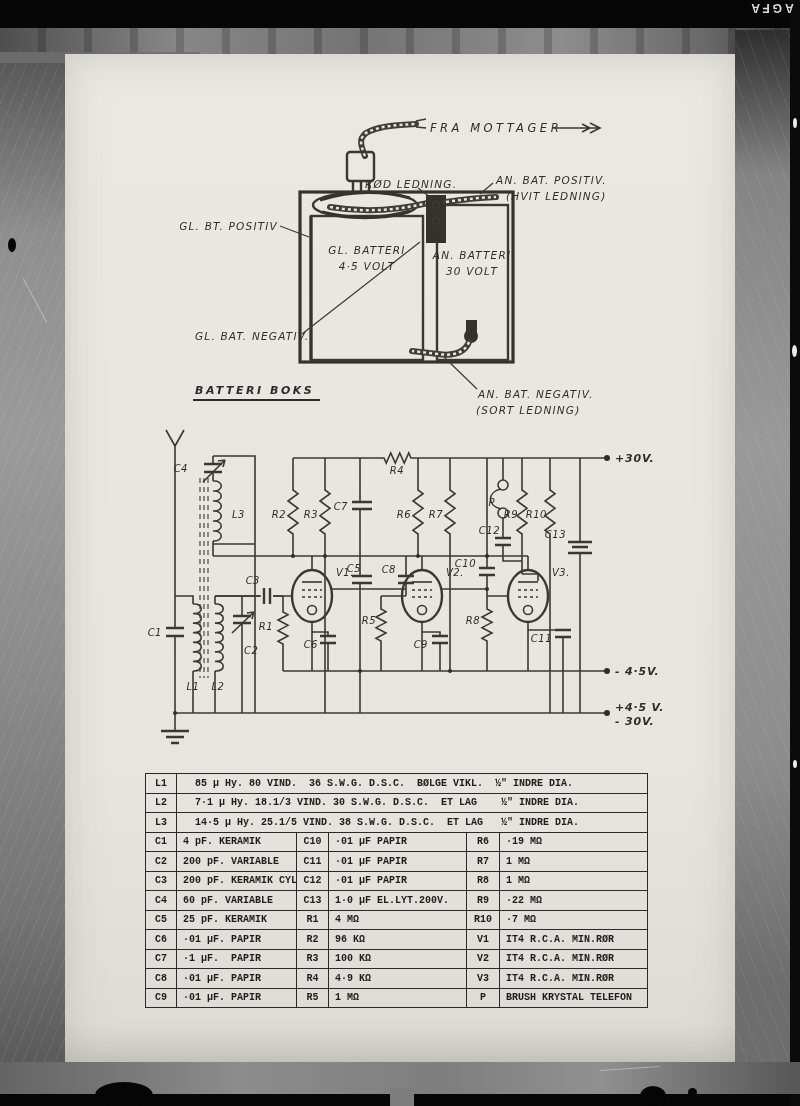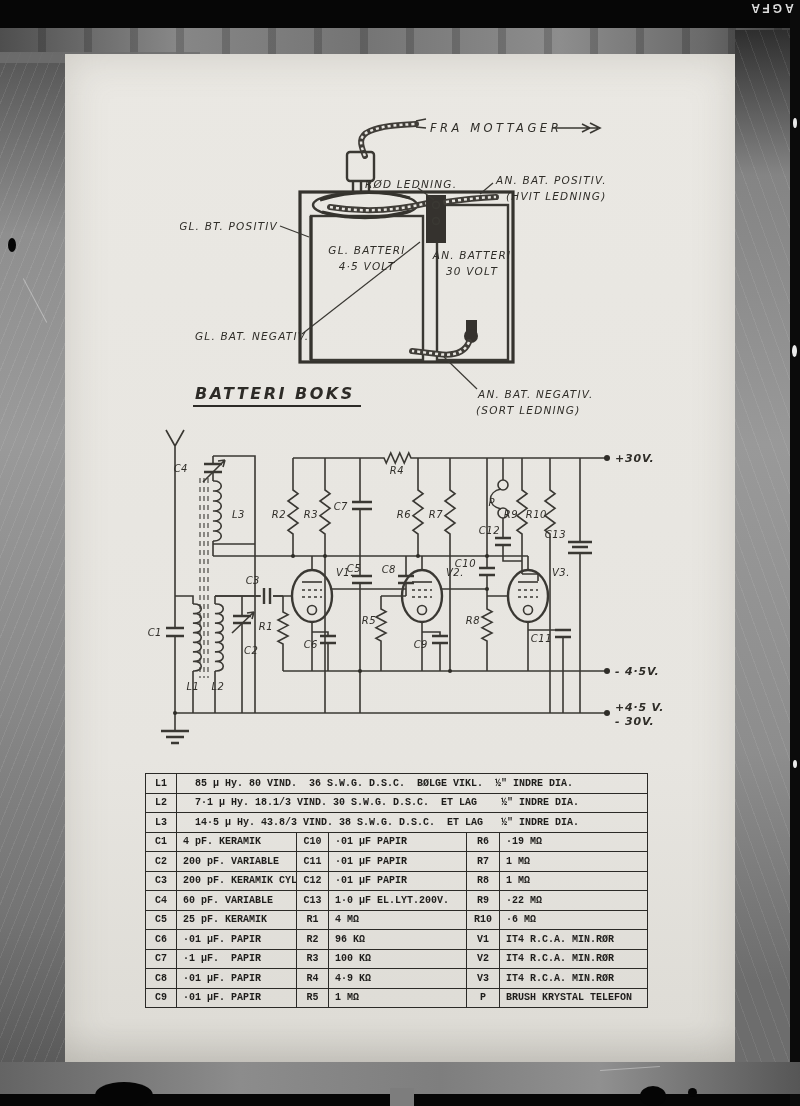--- a/index.html
+++ b/index.html
@@ -42,21 +42,21 @@
     font-size:12px;letter-spacing:3px;transform:rotate(180deg);text-align:center;
   }
   
   .paper{
     position:absolute;left:65px;top:54px;width:670px;height:1008px;
     background:linear-gradient(180deg,#eae8e3 0%,#e7e5e0 70%,#dedcd6 96%,#cfcdc7 100%);
     box-shadow:inset 0 0 40px rgba(120,115,105,.25);
   }
   .heading{
     position:absolute;left:128px;top:330px;
-    font-style:italic;font-weight:bold;font-size:16px;letter-spacing:2.5px;
+    font-style:italic;font-weight:bold;font-size:11px;letter-spacing:2.5px;
     color:#2d2b27;border-bottom:2px solid #2d2b27;padding:0 6px 2px 2px;
   }
   
   svg text{font-family:"DejaVu Sans",sans-serif;font-style:italic;fill:#2f2d28;}
   .w{stroke:#3a3833;stroke-width:1.6;fill:none;}
   .w2{stroke:#3a3833;stroke-width:2.4;fill:none;}
   .w3{stroke:#35332e;stroke-width:3.2;fill:none;}
   .dshv{stroke:#4a4843;stroke-width:1.2;fill:none;stroke-dasharray:5 4;}
   .rope{stroke:#403d38;stroke-width:6;fill:none;stroke-linecap:round;}
   .ropehl{stroke:#e7e5e0;stroke-width:2.5;fill:none;stroke-dasharray:3 3;}
@@ -332,21 +332,21 @@
         <tr>
           <td class="code">L1</td>
           <td class="desc desc-wide" colspan="5">85 μ Hy. 80 VIND.  36 S.W.G. D.S.C.  BØLGE VIKL.  ½" INDRE DIA.</td>
         </tr>
         <tr>
           <td class="code">L2</td>
           <td class="desc desc-wide" colspan="5">7·1 μ Hy. 18.1/3 VIND. 30 S.W.G. D.S.C.  ET LAG    ½" INDRE DIA.</td>
         </tr>
         <tr>
           <td class="code">L3</td>
-          <td class="desc desc-wide" colspan="5">14·5 μ Hy. 43.8/3 VIND. 38 S.W.G. D.S.C.  ET LAG   ½" INDRE DIA.</td>
+          <td class="desc desc-wide" colspan="5">14·5 μ Hy. 25.1/5 VIND. 38 S.W.G. D.S.C.  ET LAG   ½" INDRE DIA.</td>
         </tr>
         <tr>
           <td class="code">C1</td>
           <td class="desc">4 pF. KERAMIK</td>
           <td class="code">C10</td>
           <td class="desc">·01 μF PAPIR</td>
           <td class="code">R6</td>
           <td class="desc">·19 MΩ</td>
         </tr>
         <tr>
@@ -372,21 +372,21 @@
           <td class="desc">1·0 μF EL.LYT.200V.</td>
           <td class="code">R9</td>
           <td class="desc">·22 MΩ</td>
         </tr>
         <tr>
           <td class="code">C5</td>
           <td class="desc">25 pF. KERAMIK</td>
           <td class="code">R1</td>
           <td class="desc">4 MΩ</td>
           <td class="code">R10</td>
-          <td class="desc">·6 MΩ</td>
+          <td class="desc">·7 MΩ</td>
         </tr>
         <tr>
           <td class="code">C6</td>
           <td class="desc">·01 μF. PAPIR</td>
           <td class="code">R2</td>
           <td class="desc">96 KΩ</td>
           <td class="code">V1</td>
           <td class="desc">IT4 R.C.A. MIN.RØR</td>
         </tr>
         <tr>

